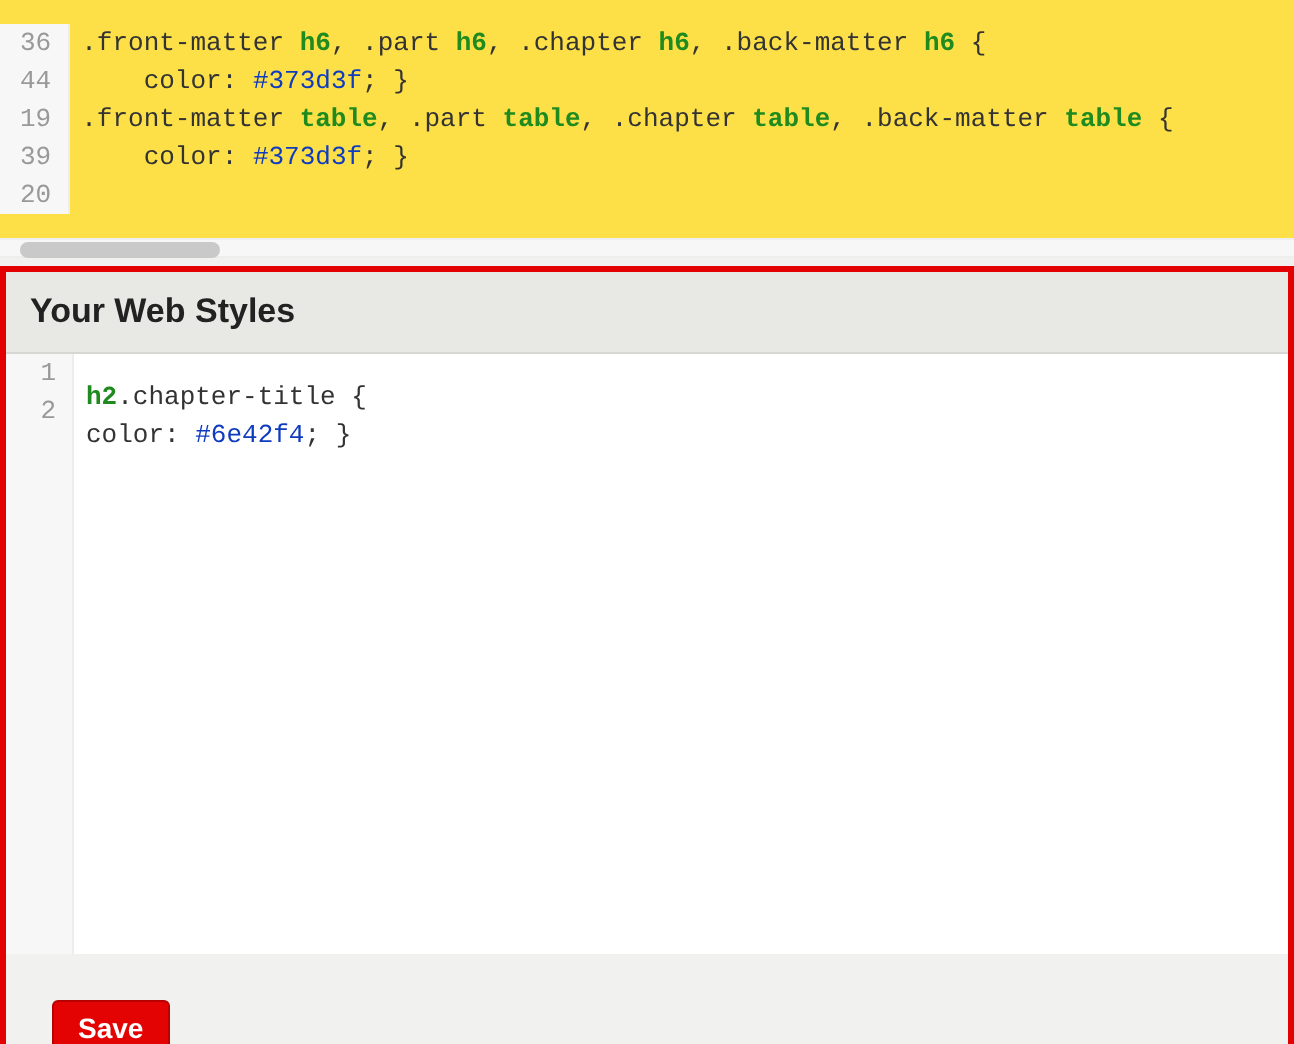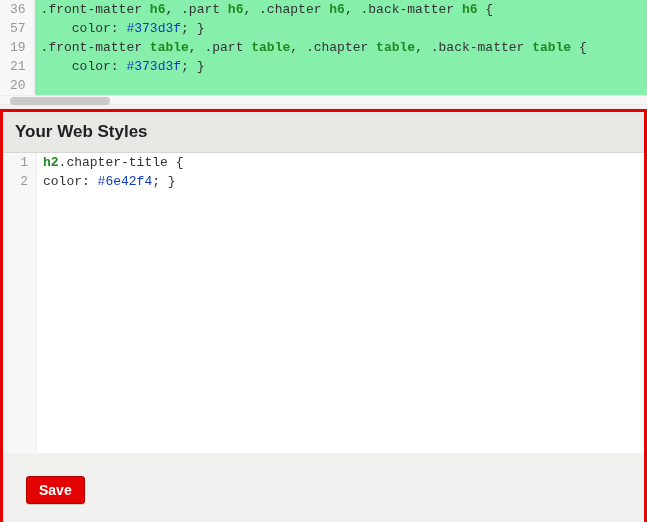--- a/index.html
+++ b/index.html
@@ -20,30 +20,30 @@
   .gutter {
     background: #f7f7f7;
     color: #999;
     text-align: right;
     padding: 0 8px 0 10px;
     user-select: none;
     border-right: 1px solid #ededed;
     min-width: 34px;
   }
   .gutter div { font-family: inherit; }
-  .code-lines { padding: 0 6px; flex: 1; overflow: hidden; }
+  .code-lines { padding: 12px 6px; flex: 1; overflow: hidden; }
   .code-lines .line { min-height: 19px; }
   
   .c-green { color: #1f8b1f; font-weight: 600; }
   .c-blue  { color: #0f3bbf; }
   .c-plain { color: #333; }
 
   
   .upper {
-    background: #86efac;
+    background: #fde047;
     align-items: center;
   }
   .scroll-track {
     height: 10px;
     background: #f7f7f7;
     position: relative;
     border-top: 1px solid #eee;
     border-bottom: 1px solid #eee;
   }
   .scroll-thumb {
@@ -87,21 +87,21 @@
     font-size: 14px;
     font-weight: 600;
     cursor: pointer;
     box-shadow: 0 1px 0 rgba(0,0,0,.15);
   }
 </style>
 </head>
 <body>
 
 <div class="upper code-editor">
-  <div class="gutter" id="upper-gutter"><div>36</div><div>57</div><div>19</div><div>21</div><div>20</div></div>
+  <div class="gutter" id="upper-gutter"><div>36</div><div>44</div><div>19</div><div>39</div><div>20</div></div>
   <div class="code-lines" id="upper-lines"><div class="line"><span class="c-plain">.front-matter </span><span class="c-green">h6</span><span class="c-plain">, .part </span><span class="c-green">h6</span><span class="c-plain">, .chapter </span><span class="c-green">h6</span><span class="c-plain">, .back-matter </span><span class="c-green">h6</span><span class="c-plain"> {</span></div><div class="line"><span class="c-plain">    color: </span><span class="c-blue">#373d3f</span><span class="c-plain">; }</span></div><div class="line"><span class="c-plain">.front-matter </span><span class="c-green">table</span><span class="c-plain">, .part </span><span class="c-green">table</span><span class="c-plain">, .chapter </span><span class="c-green">table</span><span class="c-plain">, .back-matter </span><span class="c-green">table</span><span class="c-plain"> {</span></div><div class="line"><span class="c-plain">    color: </span><span class="c-blue">#373d3f</span><span class="c-plain">; }</span></div><div class="line"></div></div>
 </div>
 <div class="scroll-track">
   <div class="scroll-thumb"></div>
 </div>
 
 <div class="highlight-wrap">
   <div class="panel-header">Your Web Styles</div>
   <div class="panel-body">
     <div class="gutter" id="panel-gutter">

